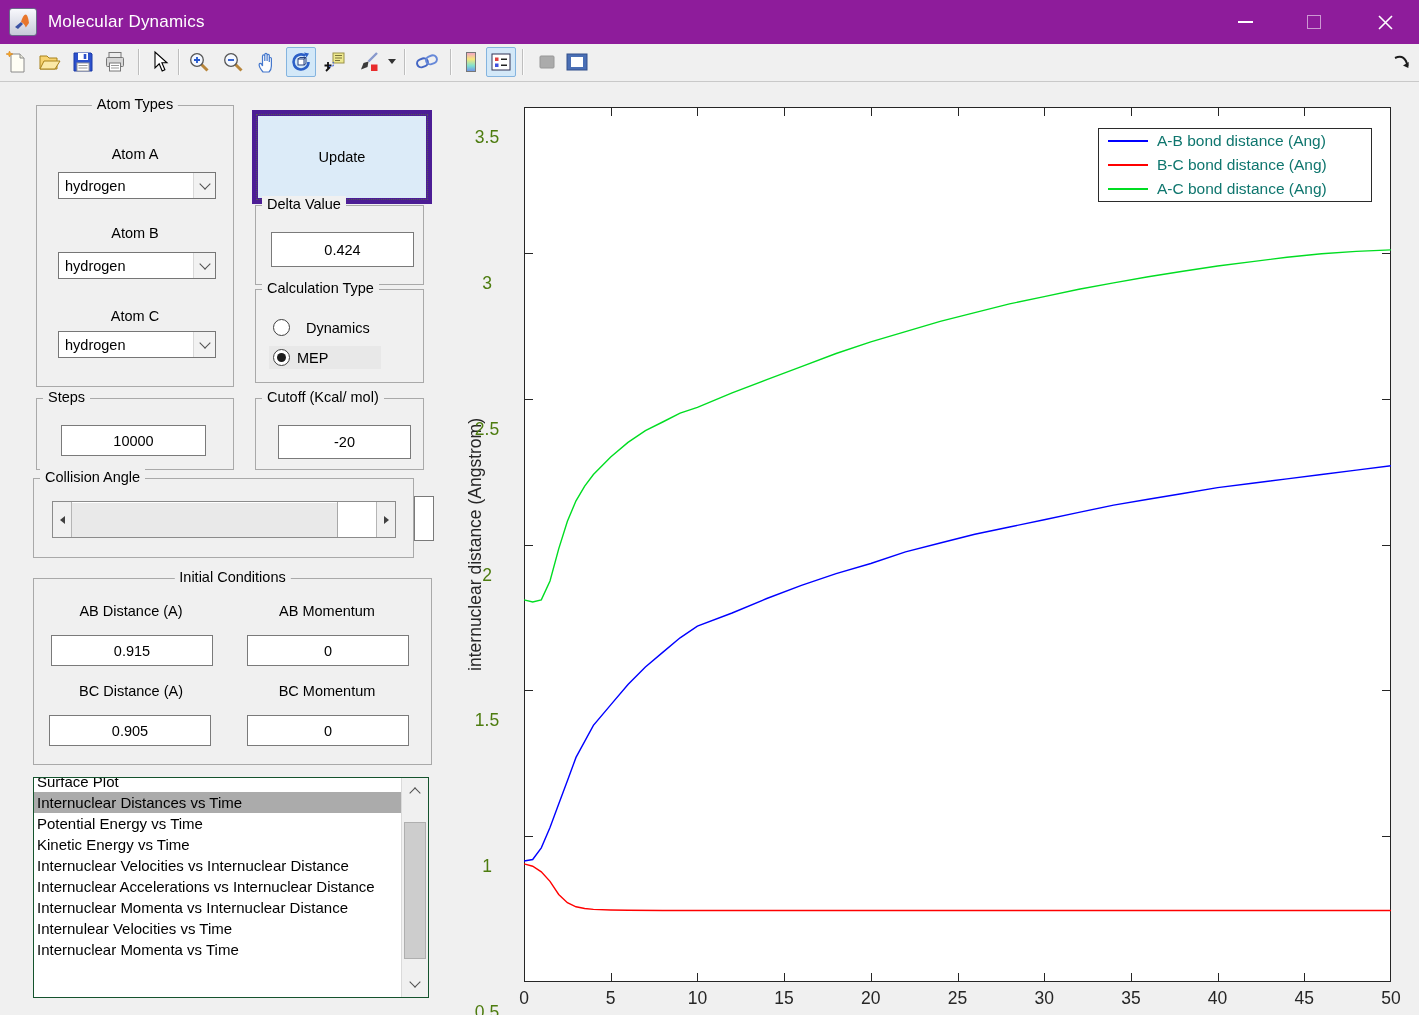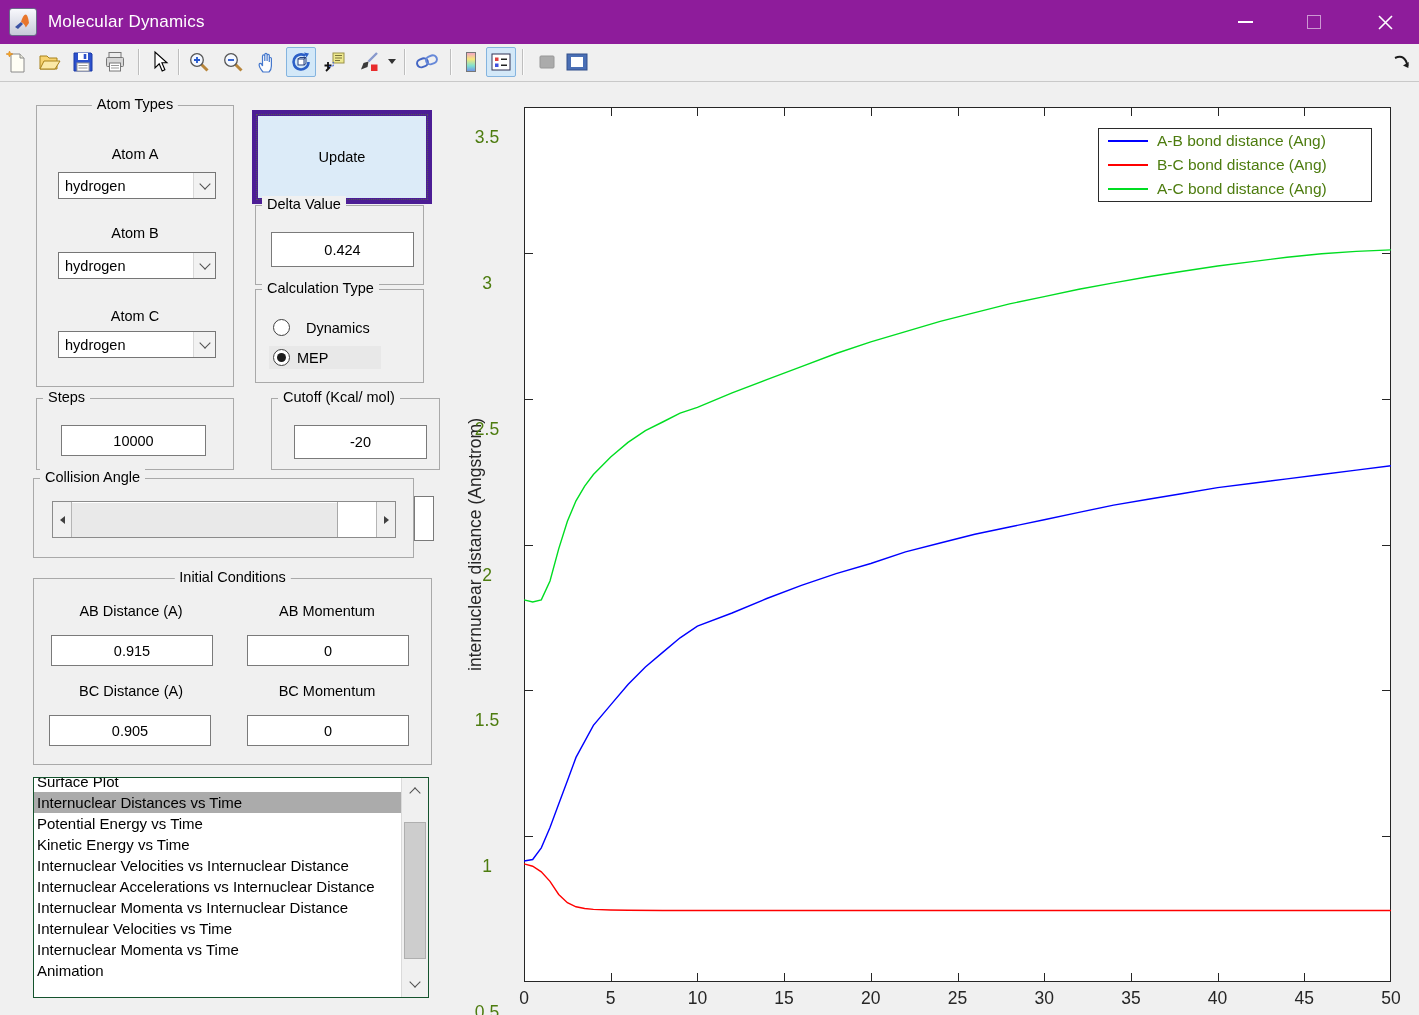--- a/index.html
+++ b/index.html
@@ -58,21 +58,21 @@
   .lb-thumb{position:absolute;left:2px;width:20px;top:44px;height:135px;background:#CDCDCD;border:1px solid #AFAFAF;}
   
   .plot-wrap{position:absolute;left:524px;top:107px;width:867px;height:875px;background:#fff;}
   .ylabel{position:absolute;left:458px;top:107px;width:34px;height:875px;display:flex;align-items:center;justify-content:center;}
   .ylabel span{writing-mode:vertical-rl;transform:rotate(180deg);font-size:17.5px;color:#262626;white-space:nowrap;}
   .ytick{position:absolute;width:54px;text-align:center;font-size:17.5px;color:#4d7c0f;transform:translateY(-50%);margin-top:30px;}
   .xtick{position:absolute;top:988px;width:60px;text-align:center;font-size:17.5px;color:#262626;transform:translateX(-50%);}
   .legend{position:absolute;left:1098px;top:128px;width:274px;height:74px;background:#fff;border:1px solid #2b2b2b;box-sizing:border-box;display:flex;flex-direction:column;justify-content:center;}
   .leg-row{display:flex;align-items:center;height:24px;}
   .leg-line{width:40px;height:0;border-top:2px solid #000;margin-left:9px;flex:none;}
-  .leg-txt{font-size:15.5px;color:#4d7c0f;margin-left:9px;white-space:nowrap;}
+  .leg-txt{font-size:15.5px;color:#0f766e;margin-left:9px;white-space:nowrap;}
 </style>
 </head>
 <body>
 
 <div class="titlebar">
   <div class="mat-icon">
     <svg width="20" height="20" viewBox="0 0 20 20">
       <path d="M2 15l6-5 2 2-5 5z" fill="#3B53A4"></path>
       <path d="M8 10c1.3-4.5 3-7.5 4.8-7.5 1.4 0 2.6 3.5 3.2 8.5l-3.2 4.5c-1-2.8-2.8-5-4.8-5.5z" fill="#E8762C"></path>
     </svg>
@@ -264,21 +264,21 @@
     <span class="radio sel"></span>
     <span class="radio-lbl">MEP</span>
   </div>
 </div>
 
 <div class="panel" style="left:36px;top:398px;width:196px;height:70px;">
   <span class="ptitle left">Steps</span>
   <div class="edit" style="left:24px;top:26px;width:143px;height:29px;">10000</div>
 </div>
 
-<div class="panel" style="left:271px;top:398px;width:167px;height:70px;">
+<div class="panel" style="left:255px;top:398px;width:167px;height:70px;">
   <span class="ptitle left">Cutoff (Kcal/ mol)</span>
   <div class="edit" style="left:22px;top:26px;width:131px;height:32px;">-20</div>
 </div>
 
 <div class="panel" style="left:33px;top:478px;width:379px;height:78px;">
   <span class="ptitle left">Collision Angle</span>
   <div class="slider" style="left:18px;top:22px;width:342px;height:35px;">
     <span class="sbtn l">
         <span class="tri-l"></span>
       </span>
@@ -307,21 +307,20 @@
   <div class="lb-inner" id="listbox-items">
       <div class="lb-item">Surface Plot</div>
       <div class="lb-item selected">Internuclear Distances vs Time</div>
       <div class="lb-item">Potential Energy vs Time</div>
       <div class="lb-item">Kinetic Energy vs Time</div>
       <div class="lb-item">Internuclear Velocities vs Internuclear Distance</div>
       <div class="lb-item">Internuclear Accelerations vs Internuclear Distance</div>
       <div class="lb-item">Internuclear Momenta vs Internuclear Distance</div>
       <div class="lb-item">Internulear Velocities vs Time</div>
       <div class="lb-item">Internuclear Momenta vs Time</div>
-      <div class="lb-item">Animation</div>
     </div>
   <div class="lb-scroll">
     <div class="lb-up">
         <span class="chev up"></span>
       </div>
     <div class="lb-thumb"></div>
     <div class="lb-down">
         <span class="chev"></span>
       </div>
   </div>

